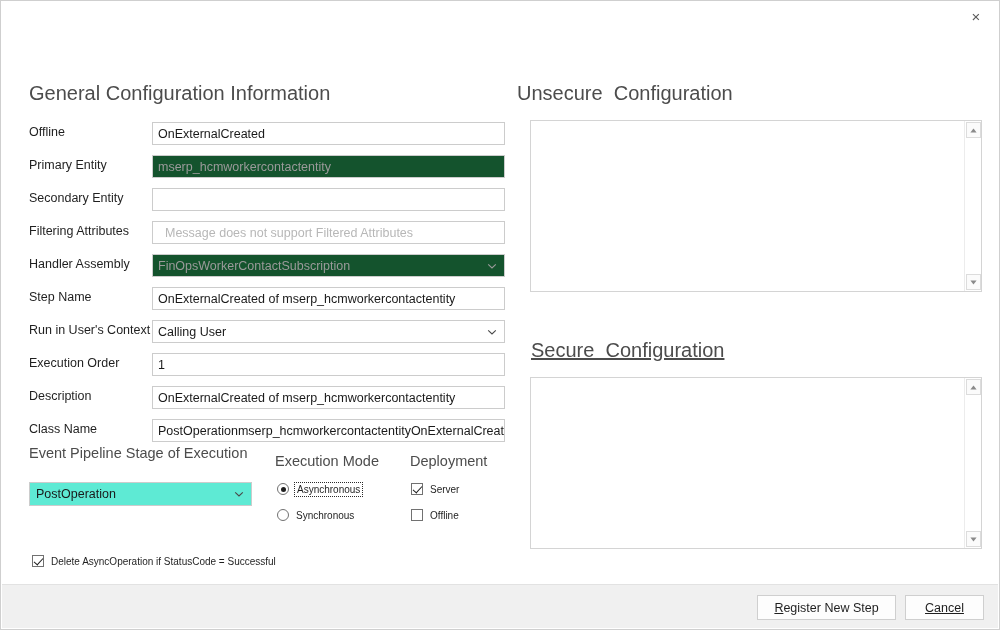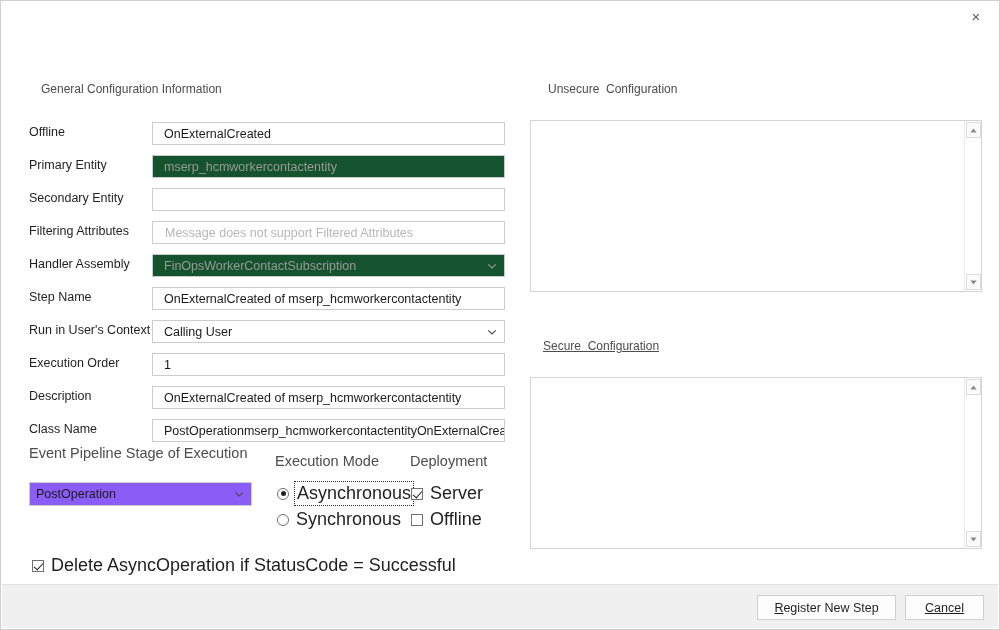--- a/index.html
+++ b/index.html
@@ -46,28 +46,27 @@
     left: 28px;
     top: 22px;
     font-size: 27px;
     font-weight: 300;
     color: #2b2b2b;
     letter-spacing: 0.1px;
     white-space: nowrap;
   }
   .section-title {
     position: absolute;
-    font-size: 12px;
+    font-size: 20px;
     font-weight: 400;
     color: #4c4c4c;
     white-space: pre;
-    margin-left: 12px;
   }
   #general-title { left: 28px; top: 81px; }
-  #unsecure-title { left: 535px; top: 81px; }
+  #unsecure-title { left: 516px; top: 81px; }
   #secure-title { left: 530px; top: 338px; text-decoration: underline; }
 
   
   .form-rows {
     position: absolute;
     left: 0;
     top: 0;
   }
   .row {
     position: absolute;
@@ -88,21 +87,21 @@
     top: 0;
     width: 353px;
     height: 23px;
     box-sizing: border-box;
     border: 1px solid #cccccc;
     background: #ffffff;
     font-size: 12.5px;
     color: #1a1a1a;
     display: flex;
     align-items: center;
-    padding: 0 0 0 11px;
+    padding: 0 0 0 5px;
     white-space: nowrap;
     overflow: hidden;
   }
   .field.readonly { color: #9a9a9a; background: #14532d; }
   .field.placeholder { color: #b7b7b7; padding-left: 12px; }
   .field.select { padding-right: 22px; }
   .chev {
     position: absolute;
     right: 7px;
     top: 50%;
@@ -126,34 +125,34 @@
   #deploy-head{ left: 409px; top: 452px; }
 
   .stage-select {
     position: absolute;
     left: 28px;
     top: 481px;
     width: 223px;
     height: 24px;
     box-sizing: border-box;
     border: 1px solid #cccccc;
-    background: #8b5cf6;
+    background: #5eead4;
     font-size: 12.5px;
     color: #1a1a1a;
     display: flex;
     align-items: center;
     padding-left: 6px;
   }
 
   
   .opt {
     position: absolute;
     display: flex;
     align-items: center;
-    font-size: 18px;
+    font-size: 10px;
     color: #1f1f1f;
     white-space: nowrap;
     cursor: default;
   }
   .radio {
     width: 12px;
     height: 12px;
     border-radius: 50%;
     border: 1px solid #717171;
     background: #fff;

